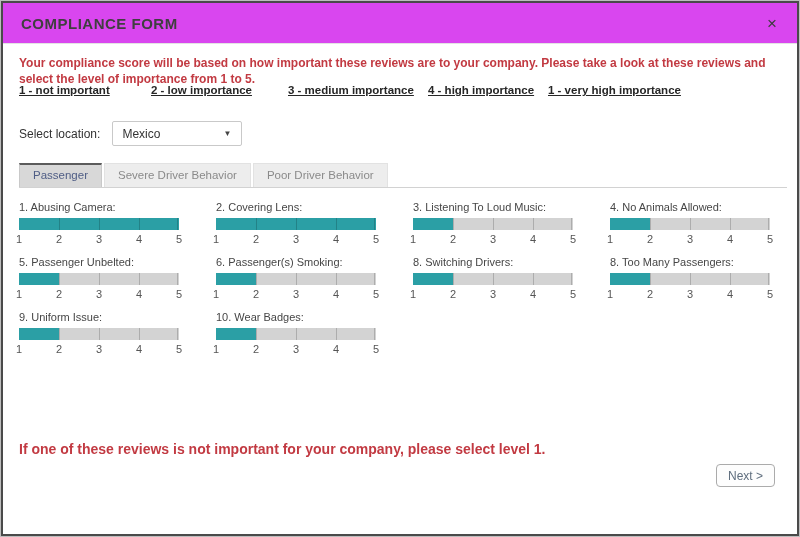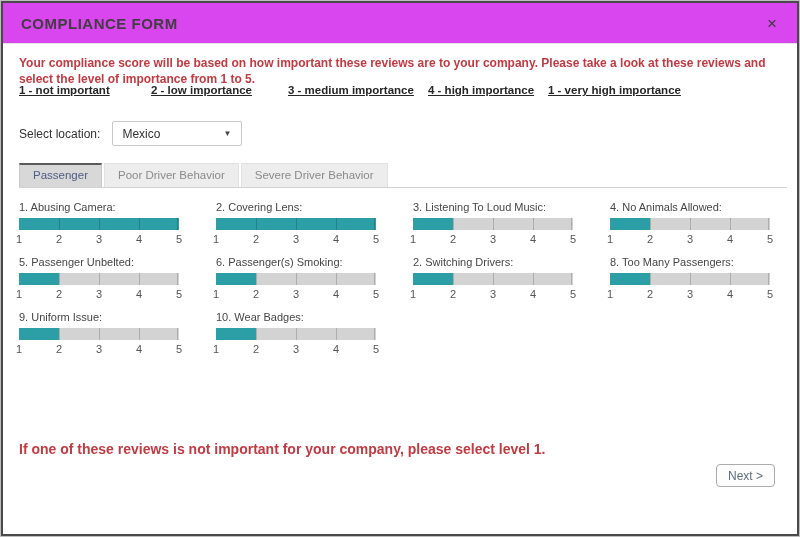--- a/index.html
+++ b/index.html
@@ -105,22 +105,22 @@
     <div class="location-row">
       <span class="location-label">Select location:</span>
       <div class="dropdown">
         <span class="dropdown-value">Mexico</span>
         <span class="dropdown-caret">▼</span>
       </div>
     </div>
 
     <div class="tab-strip">
         <div class="tab active"><span>Passenger</span></div>
+        <div class="tab"><span>Severe Driver Behavior</span></div>
         <div class="tab"><span>Poor Driver Behavior</span></div>
-        <div class="tab"><span>Severe Driver Behavior</span></div>
       </div>
 
     <div class="slider-grid">
         <div class="slider-cell">
     <div class="slider-label">1. Abusing Camera:</div>
     <div class="slider-track">
       <div class="slider-fill" style="width: 100%;"></div>
       <div class="slider-tick" style="left:25%"></div>
       <div class="slider-tick" style="left:50%"></div>
       <div class="slider-tick" style="left:75%"></div>
@@ -213,21 +213,21 @@
     </div>
     <div class="slider-scale">
             <span class="scale-num" style="left: 0%;">1</span>
             <span class="scale-num" style="left: 25%;">2</span>
             <span class="scale-num" style="left: 50%;">3</span>
             <span class="scale-num" style="left: 75%;">4</span>
             <span class="scale-num" style="left: 100%;">5</span>
           </div>
   </div>
         <div class="slider-cell">
-    <div class="slider-label">2. Switching Drivers:</div>
+    <div class="slider-label">8. Switching Drivers:</div>
     <div class="slider-track">
       <div class="slider-fill" style="width: 25%;"></div>
       <div class="slider-tick" style="left:25%"></div>
       <div class="slider-tick" style="left:50%"></div>
       <div class="slider-tick" style="left:75%"></div>
       <div class="slider-tick" style="left:99%"></div>
     </div>
     <div class="slider-scale">
             <span class="scale-num" style="left: 0%;">1</span>
             <span class="scale-num" style="left: 25%;">2</span>

